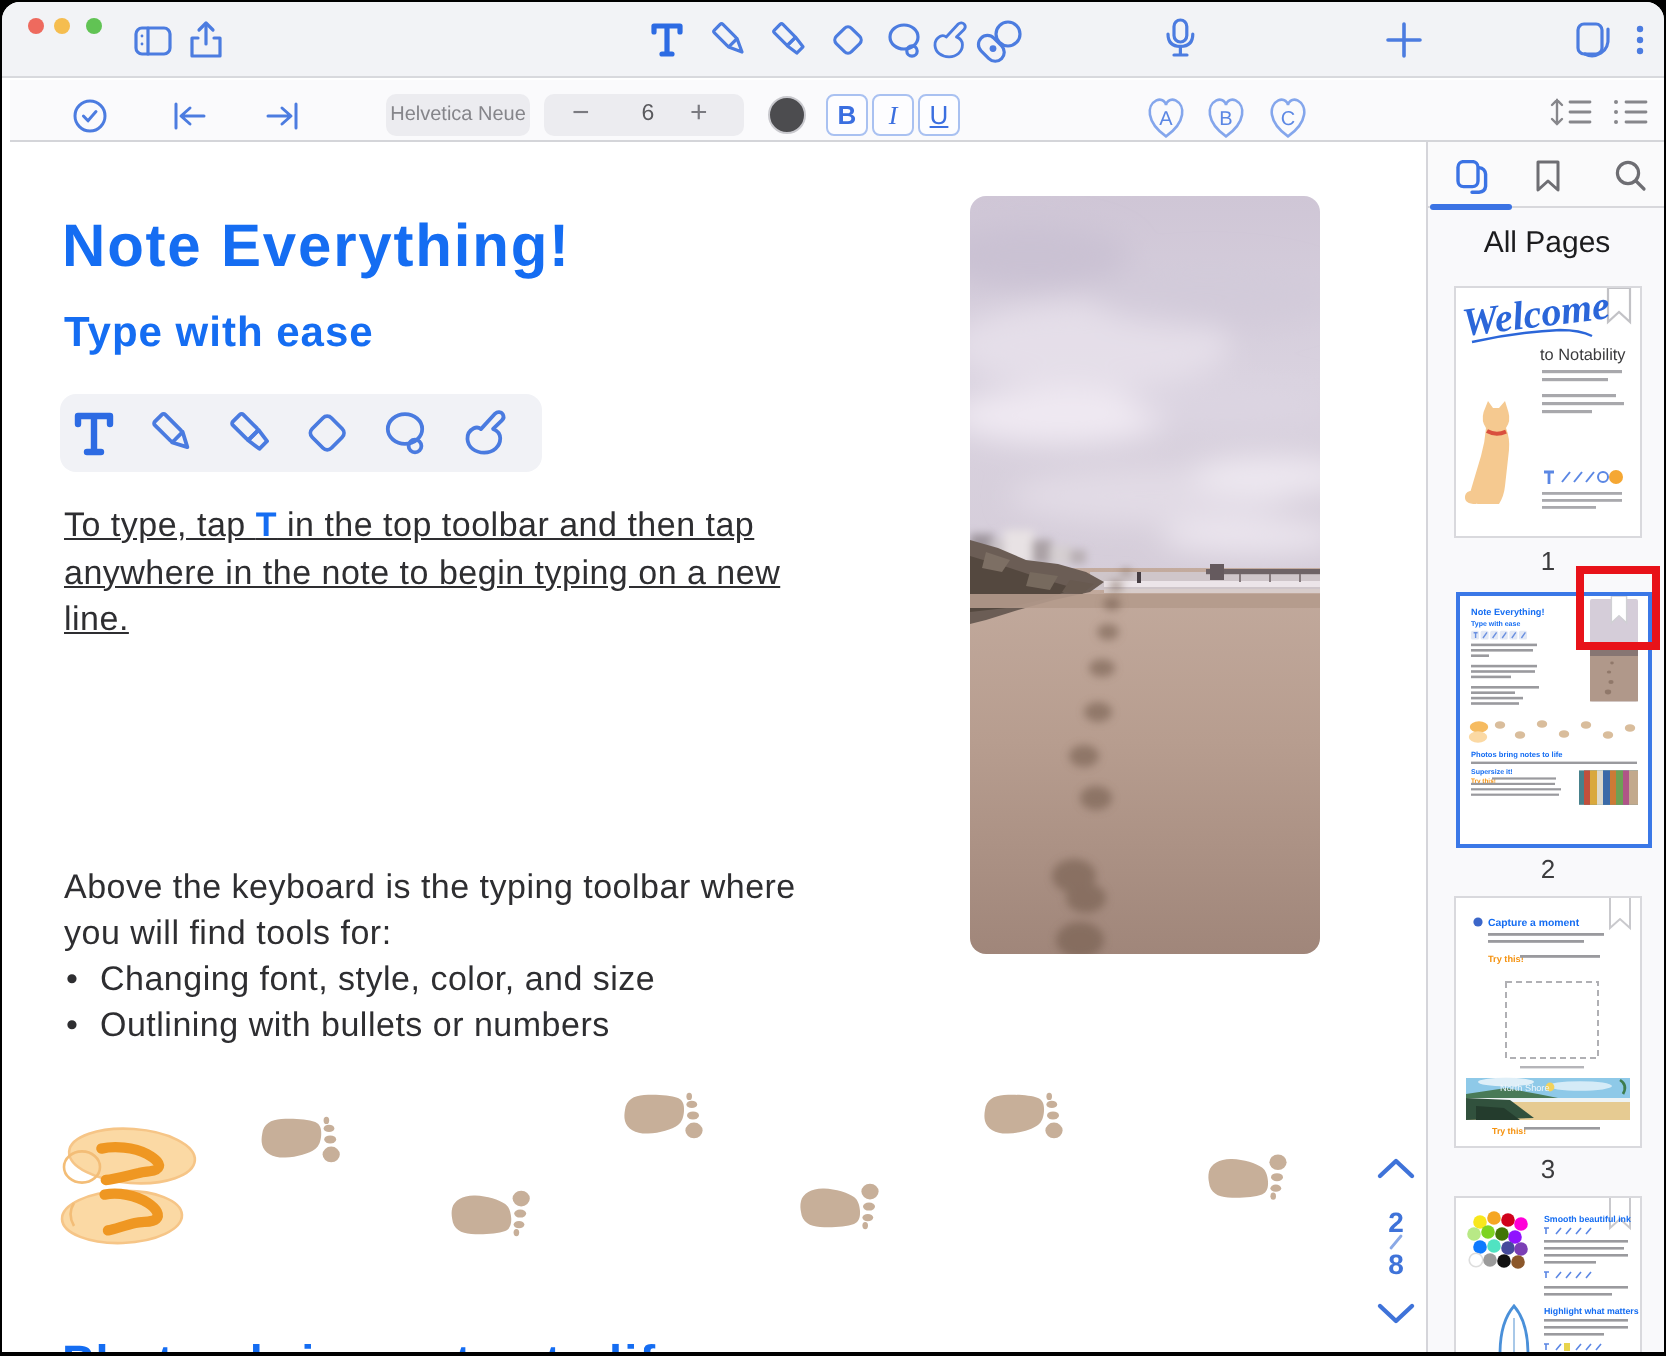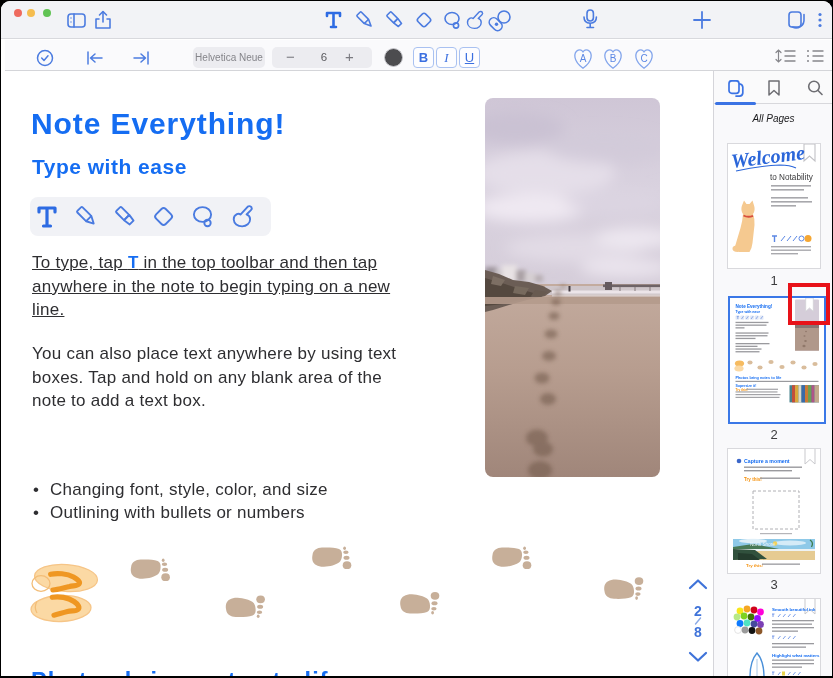--- a/index.html
+++ b/index.html
@@ -165,21 +165,21 @@
     </g>
     <rect x="-6.8" y="-6.8" width="13.6" height="13.6" rx="3" transform="translate(133.6,19.5) rotate(45)"></rect>
     <ellipse cx="172.5" cy="17.5" rx="8.6" ry="7.4"></ellipse>
     <circle cx="177.5" cy="26" r="3.2"></circle>
     <g transform="translate(211.5,20.5) scale(1.05)">
       <path d="M5.8 -10.2 C6.9 -11.2 8.6 -11 9.4 -9.9 C10 -9 9.8 -7.8 9 -7 L4.8 -2.9 C6.8 -2.1 8.2 -0.4 8.2 1.6 C8.2 5.6 4.8 8.4 0.6 8.4 C-3.8 8.4 -7.2 5.8 -7.4 1.9 C-7.5 -0.3 -6.3 -2.2 -4.4 -3.2 C-3.2 -3.8 -1.9 -3.6 -1 -2.8 Z" stroke-width="1.8"></path>
     </g>
   </svg>
 
   <div class="body-t" style="top:250px;text-decoration:underline;">To type, tap <span style="color:#156df2;font-weight:bold;">T</span> in the top toolbar and then tap<br>anywhere in the note to begin typing on a new<br>line.</div>
-  <div class="body-t" style="top:341px;">You can also place text anywhere by using text<br>boxes. Tap and hold on any blank area of the<br>note to add a text box.</div>
+  <div class="body-t" style="top:430.5px;">Above the keyboard is the typing toolbar where<br>you will find tools for:</div>
   <div class="body-t" style="top:476.5px;left:32px;"><span style="display:inline-block;width:17px;">•</span>Changing font, style, color, and size<br><span style="display:inline-block;width:17px;">•</span>Outlining with bullets or numbers</div>
 
   <svg class="abs" style="left:484px;top:97px;" width="175" height="379" viewBox="0 0 175 379">
     <defs>
       <linearGradient id="sky" x1="0" y1="0" x2="0" y2="1">
         <stop offset="0" stop-color="#cfc6d6"></stop>
         <stop offset="0.45" stop-color="#d9d2df"></stop>
         <stop offset="1" stop-color="#d5cdd9"></stop>
       </linearGradient>
       <linearGradient id="sand" x1="0" y1="0" x2="0" y2="1">
@@ -303,21 +303,21 @@
         <path d="M7 3.8 l6.5 0 q3 0.3 3.3 3.3 l0 6 q-0.3 2.7 -3.3 3 l-3.5 0"></path>
         <rect x="3" y="0.8" width="10" height="12.5" rx="2.8" fill="#fafafb"></rect>
       </g>
       <path d="M43 1 h10 v14 l-5 -4.5 l-5 4.5 Z" stroke="#6e6e73" stroke-width="1.5"></path>
       <g stroke="#6e6e73" stroke-width="1.6">
         <circle cx="88" cy="6.5" r="5.3"></circle>
         <line x1="92" y1="10.5" x2="96" y2="14.5"></line>
       </g>
     </svg>
     <div class="abs" style="left:1px;top:31px;width:41px;height:2.5px;background:#3b73e4;border-radius:2px;"></div>
-    <div class="abs" style="left:0;top:42px;width:119px;text-align:center;font-size:10px;color:#1c1c1e;font-style:italic;">All Pages</div>
+    <div class="abs" style="left:0;top:42px;width:119px;text-align:center;font-size:15px;color:#1c1c1e;">All Pages</div>
 
     <div class="thumb" style="top:72px;height:126px;">
       <svg width="92" height="124" viewBox="0 0 92 124">
         <path d="M76 0 L76 17 L81.5 12 L87 17 L87 0 Z" fill="#fff" stroke="#c2c2c6" stroke-width="1.1"></path>
         <text x="4" y="24" font-size="20" font-style="italic" fill="#2b66d9" font-family="Liberation Serif" transform="rotate(-7 4 24)" font-weight="bold">Welcome</text>
         <path d="M8 27 Q30 22 52 21 Q62 21 68 24" fill="none" stroke="#2b66d9" stroke-width="1.2"></path>
         <text x="42" y="36" font-size="8.2" fill="#3a3a3c" font-family="Liberation Sans">to Notability</text>
         <g fill="#a8a8ac">
           <rect x="43" y="41" width="40" height="1.6"></rect>
             <rect x="43" y="45" width="33" height="1.6"></rect>

